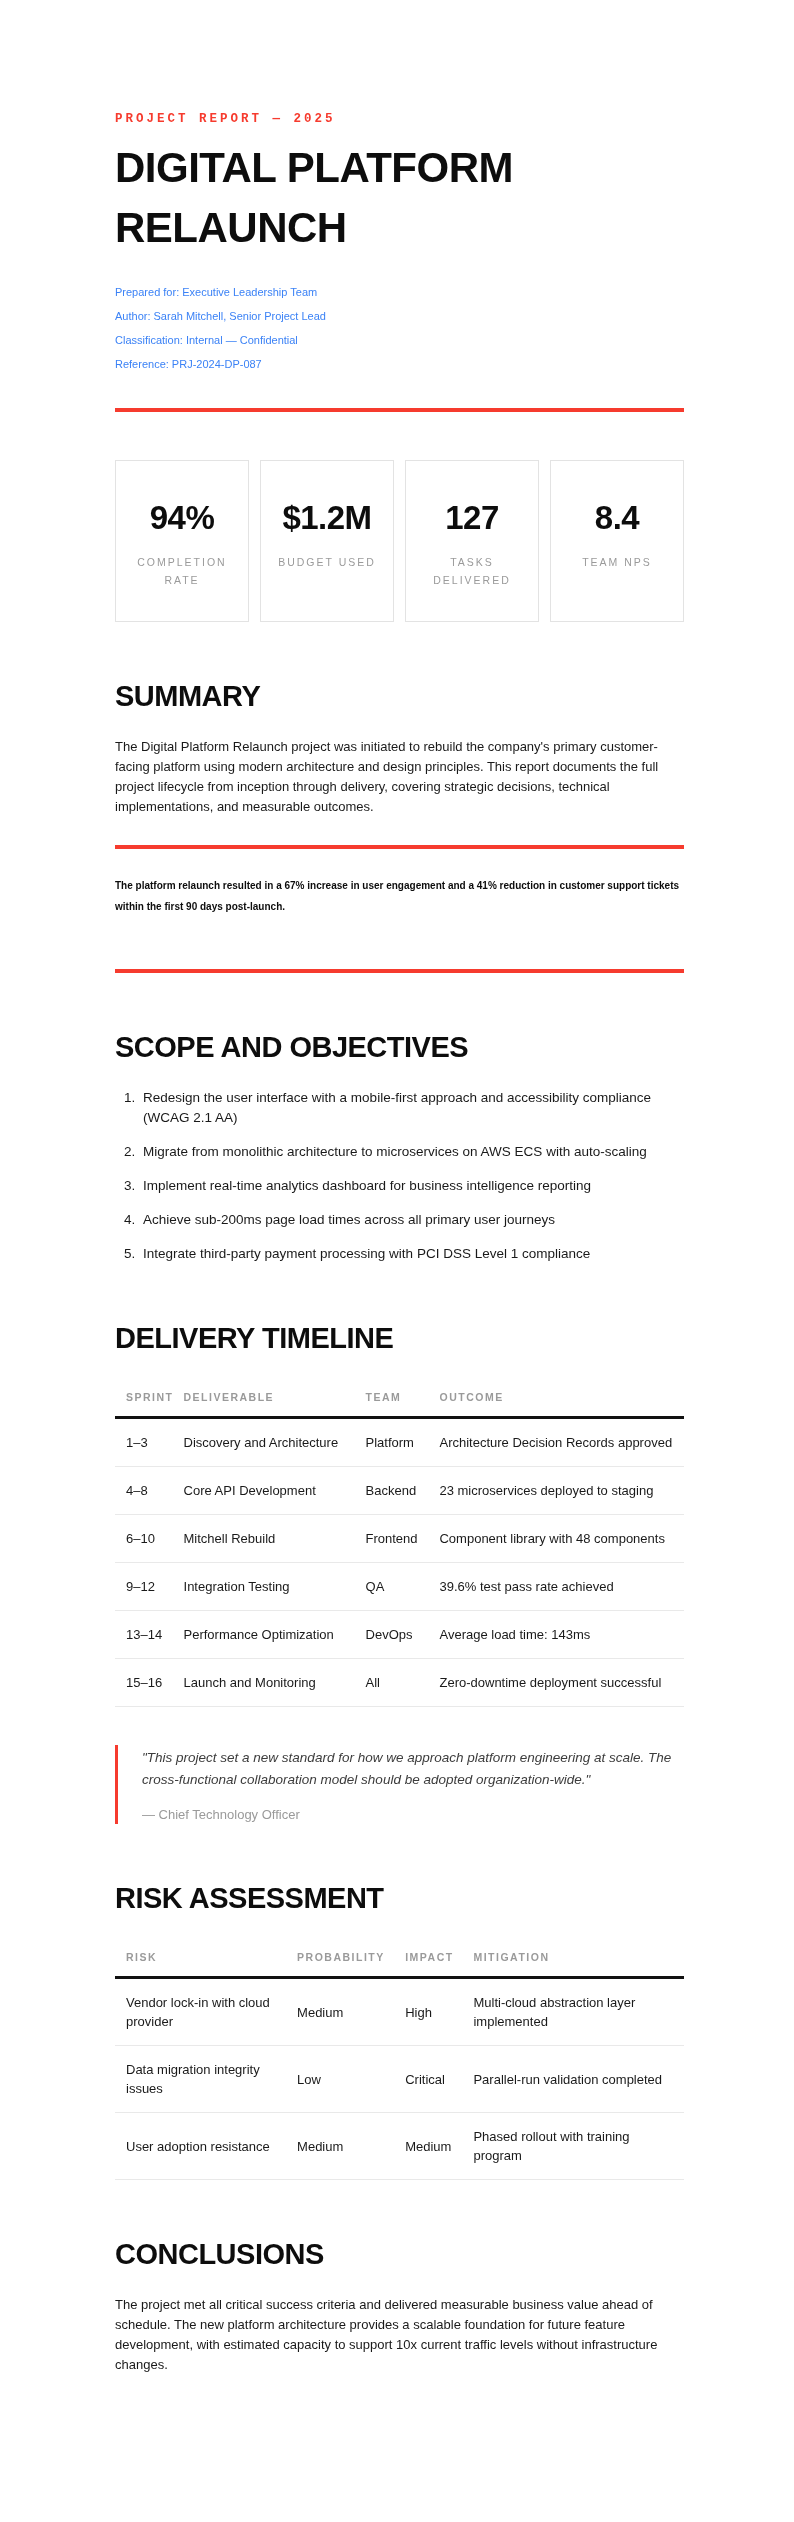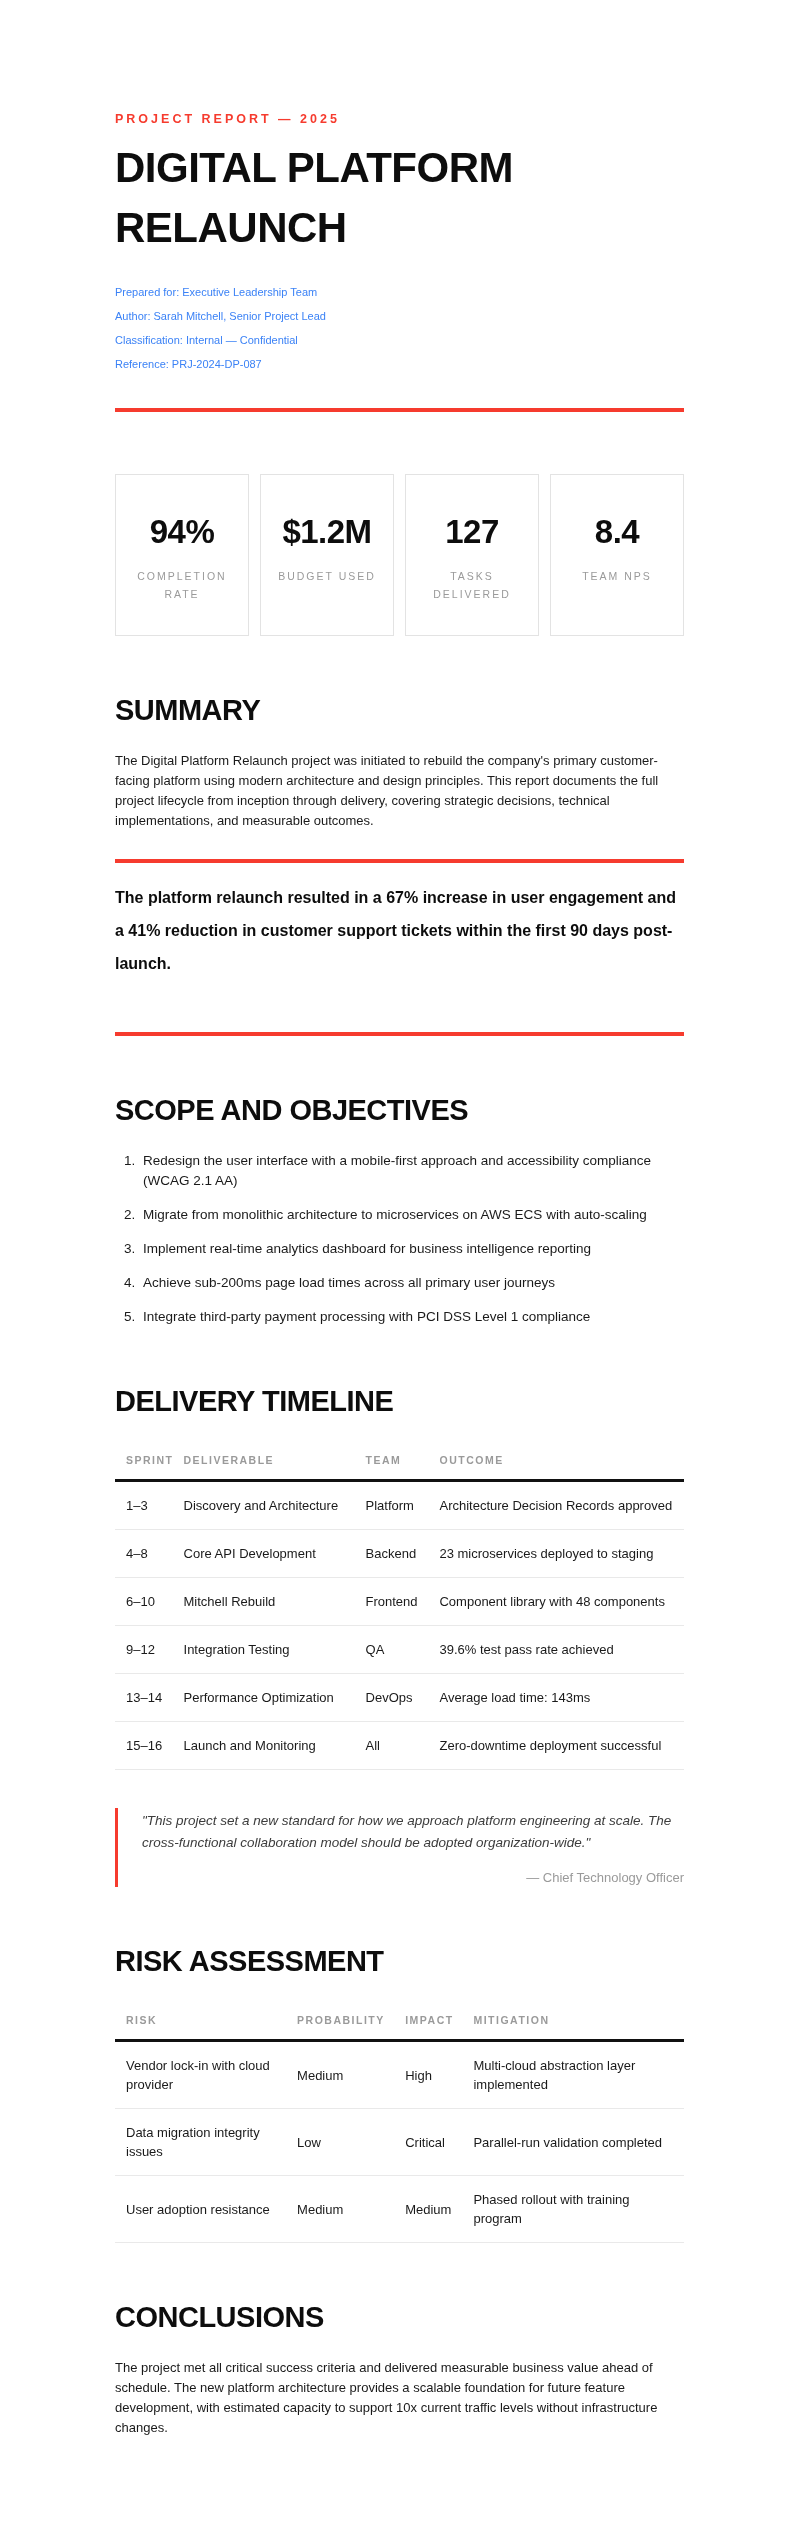--- a/index.html
+++ b/index.html
@@ -12,21 +12,21 @@
   }
   .page {
     width: 794px;
     min-height: 2522px;
     margin: 0 auto;
     padding: 112px 110px 60px 115px;
     background: #ffffff;
   }
   
   .eyebrow {
-    font-family: Liberation Sans, sans-serif;
+    font-family: Liberation Mono, monospace;
     font-size: 12.5px;
     font-weight: bold;
     letter-spacing: 3px;
     color: var(--accent);
   }
   h1.title {
     margin: 12px 0 0 0;
     font-size: 42px;
     line-height: 60px;
     font-weight: bold;
@@ -44,21 +44,21 @@
     height: 4px;
     background: var(--accent);
     border: none;
     margin: 0;
   }
   .rule-top { margin-top: 32px; }
   .rule-callout-top { margin-top: 28px; }
   .rule-callout-bottom { margin-top: 52px; }
   
   .stats {
-    margin-top: 62px;
+    margin-top: 48px;
     display: grid;
     grid-template-columns: repeat(4, 1fr);
     gap: 11px;
   }
   .stat-box {
     border: 1px solid #e3e3e3;
     text-align: center;
     padding: 38px 6px 32px 6px;
   }
   .stat-value {
@@ -82,23 +82,23 @@
     letter-spacing: -0.5px;
     color: #0d0d0d;
   }
   p.body-text {
     margin: 24px 0 0 0;
     font-size: 13px;
     line-height: 20px;
     color: #1a1a1a;
   }
   p.callout {
-    margin: 18px 0 0 0;
-    font-size: 16px;
-    line-height: 33px;
+    margin: 26px 0 0 0;
+    font-size: 10px;
+    line-height: 21px;
     font-weight: bold;
     color: #0d0d0d;
   }
   
   ol.objectives {
     margin: 24px 0 0 0;
     padding-left: 24px;
   }
   ol.objectives li {
     font-size: 13.5px;
@@ -146,21 +146,21 @@
     border-left: 3px solid var(--accent);
   }
   .quote-text {
     font-style: italic;
     font-size: 13.5px;
     line-height: 22px;
     color: #3c3c3c;
   }
   .quote-attribution {
     margin-top: 16px;
-    text-align: right;
+    text-align: left;
     font-size: 13px;
     color: #9a9a9a;
   }
   
   .footer {
     margin-top: 54px;
     border-top: 1px solid #e7e7e7;
     padding-top: 28px;
     text-align: center;
   }

